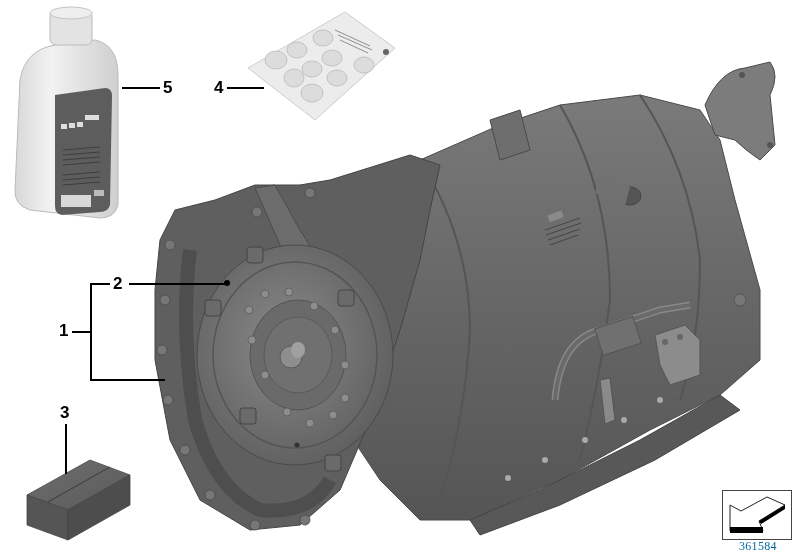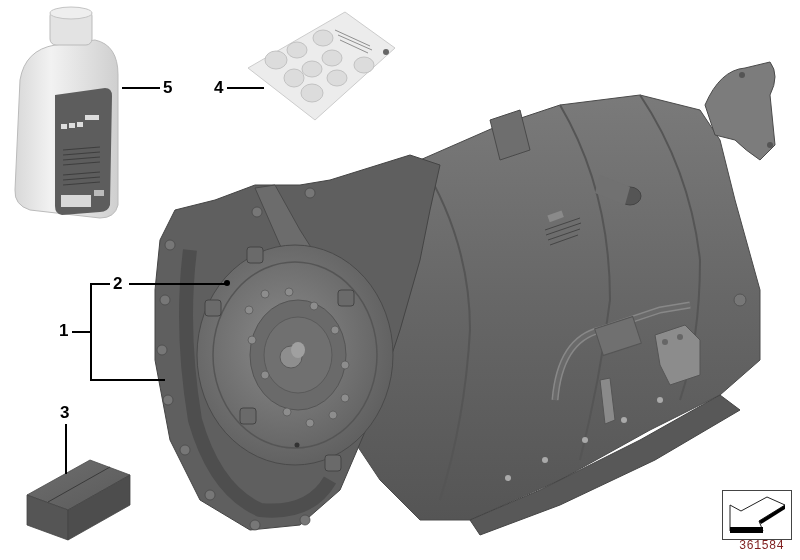--- a/index.html
+++ b/index.html
@@ -5,21 +5,21 @@
   html, body { margin: 0; padding: 0; background: #ffffff; }
   body { width: 800px; height: 560px; overflow: hidden; position: relative;
          font-family: "Liberation Sans", sans-serif; }
   #stage { position: absolute; left: 0; top: 0; width: 800px; height: 560px; }
   svg.art { position: absolute; left: 0; top: 0; }
   .callout { position: absolute; font-family: "Liberation Sans", sans-serif;
              font-weight: bold; font-size: 17px; color: #000; line-height: 1;
              cursor: pointer; }
   .leader { position: absolute; background: #000; }
   .catalog-id { position: absolute; left: 739px; top: 539px; font-size: 12px;
-                color: #7f1d1d; font-family: Liberation Mono, monospace; letter-spacing: 0.3px; }
+                color: #0369a1; font-family: Liberation Serif, serif; letter-spacing: 0.3px; }
   .nav-box { position: absolute; left: 722px; top: 490px; width: 68px; height: 48px;
              border: 1px solid #444; background: #fff; cursor: pointer; }
 </style>
 </head>
 <body>
 
 <div id="stage">
 
   <svg class="art" width="800" height="560" viewBox="0 0 800 560">
     <defs>

